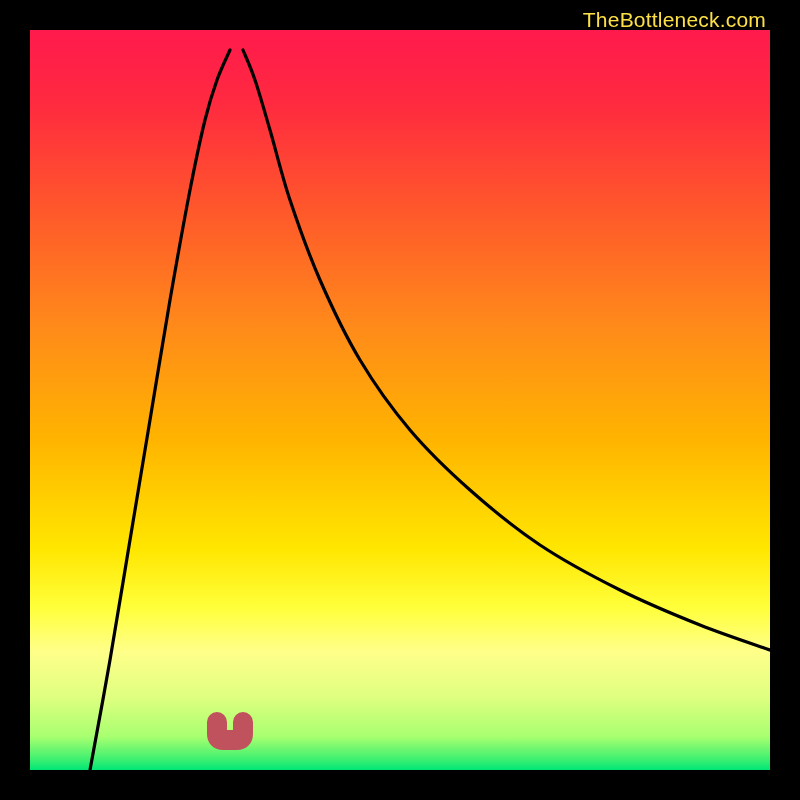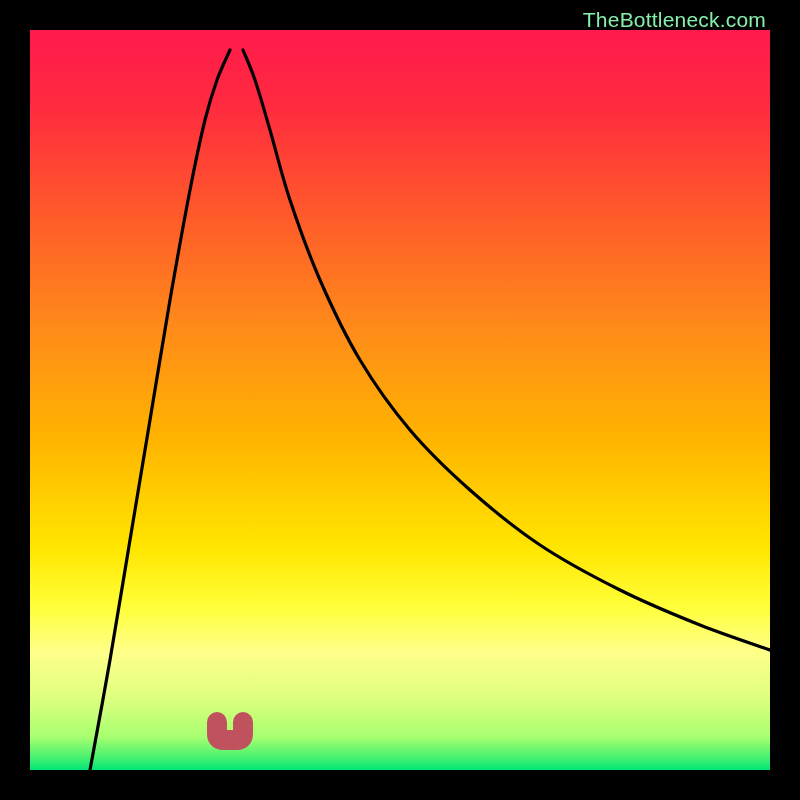--- a/index.html
+++ b/index.html
@@ -22,21 +22,21 @@
     left: 30px;
     top: 30px;
     width: 740px;
     height: 740px;
     overflow: hidden;
   }
   .watermark {
     position: absolute;
     top: 8px;
     right: 34px;
-    color: #86efac;
+    color: #fde047;
     font-size: 21px;
     letter-spacing: 0.2px;
     font-weight: 500;
   }
   svg {
     position: absolute;
     left: 0; top: 0;
   }
 </style>
 </head>

